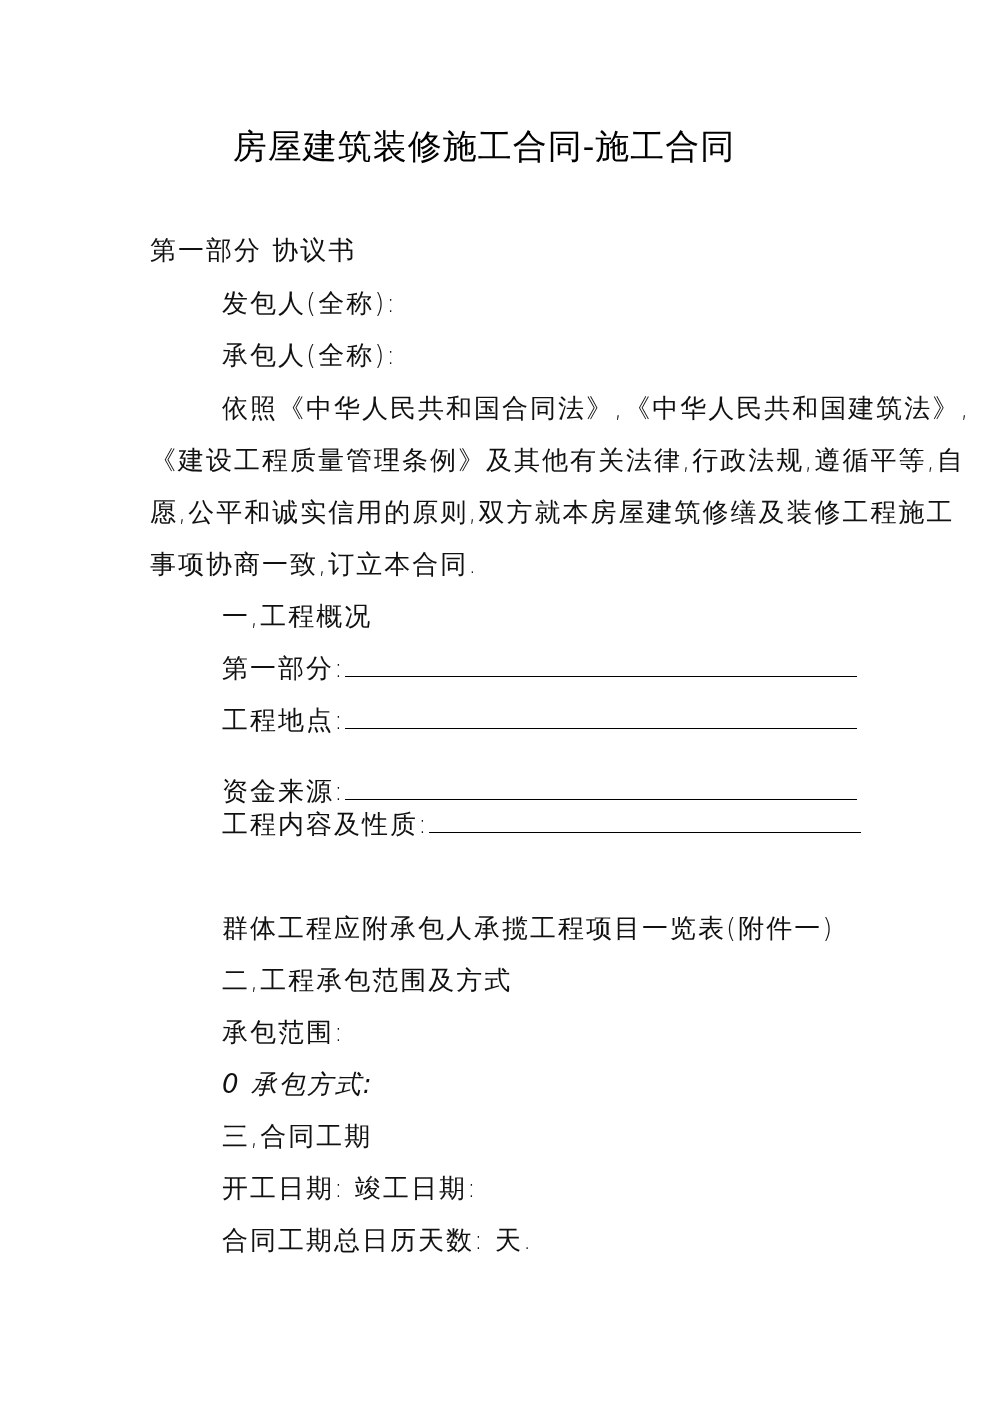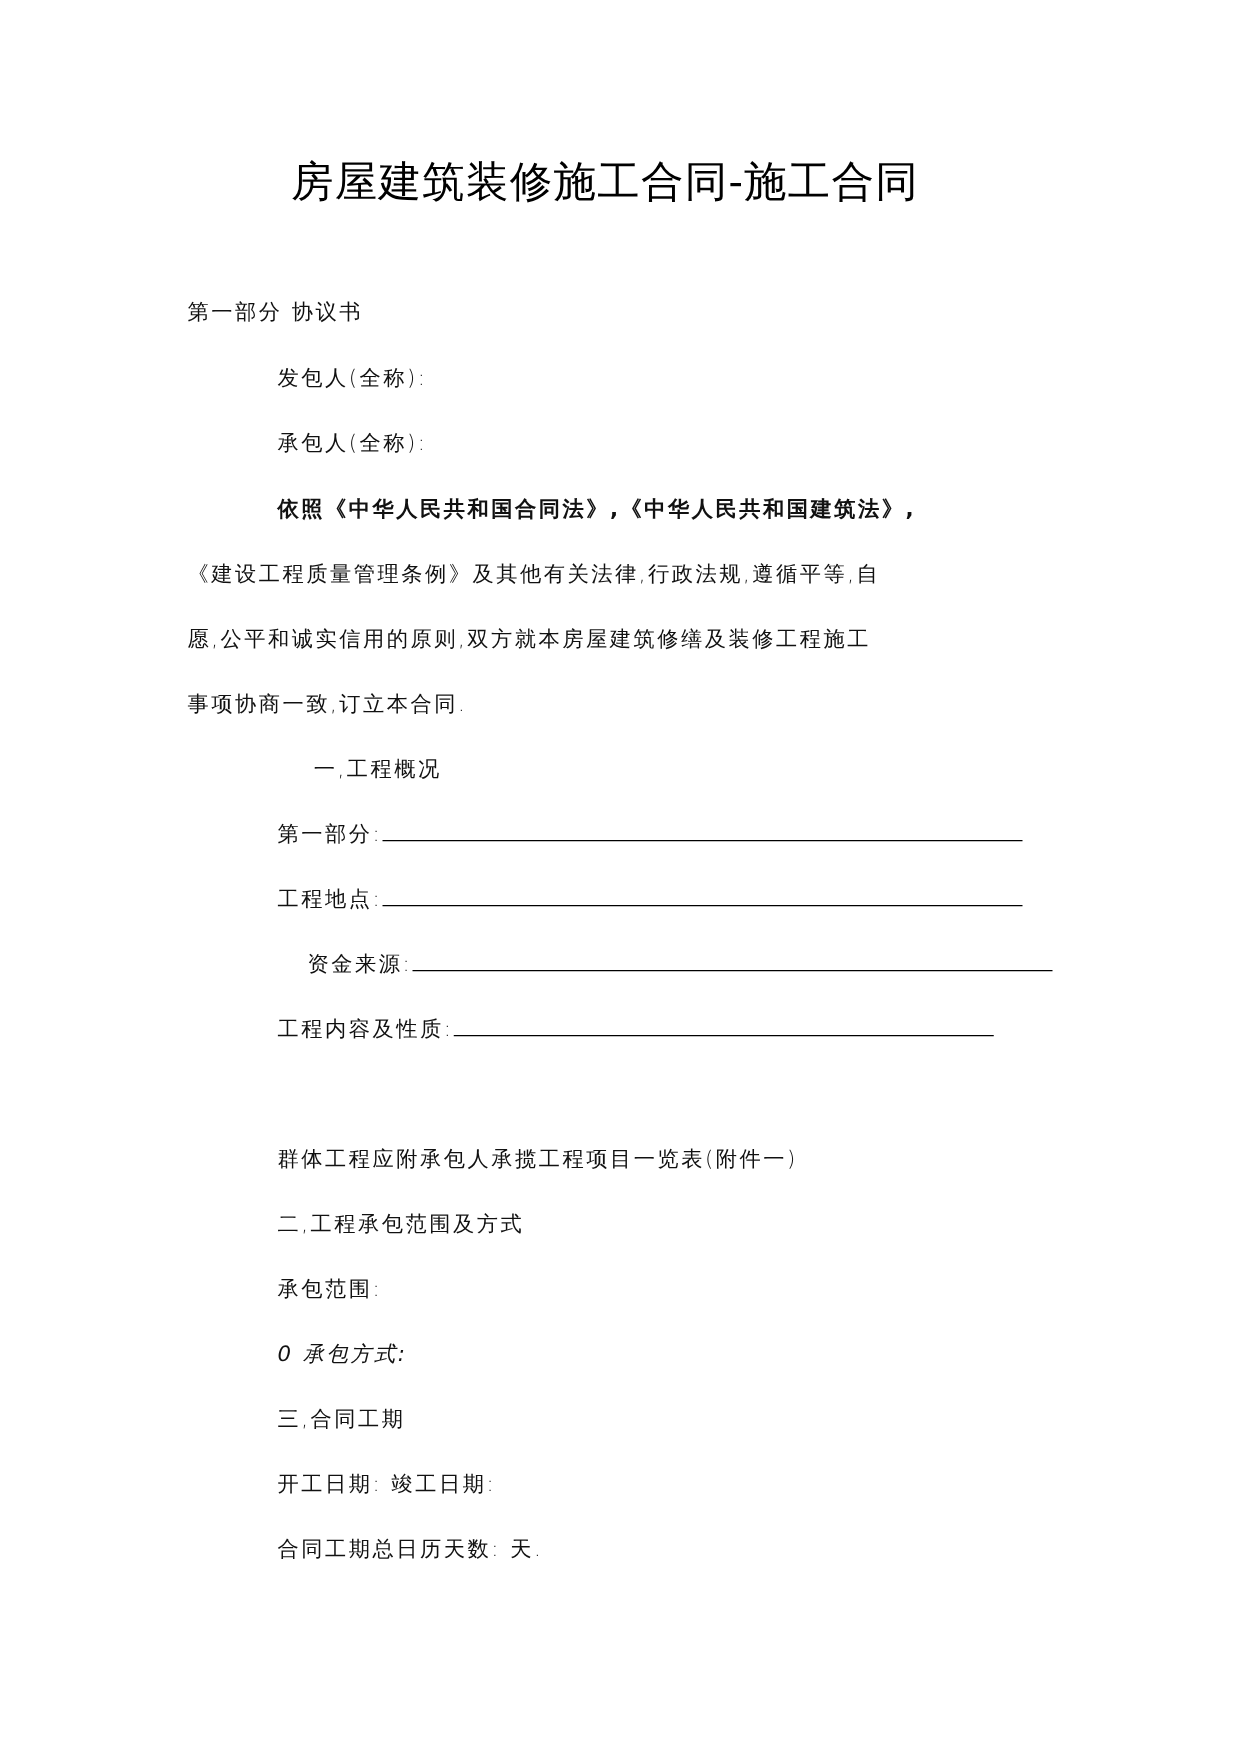--- a/index.html
+++ b/index.html
@@ -29,21 +29,21 @@
       top: 122px;
       width: 968px;
       text-align: center;
       font-size: 34px;
       line-height: 48px;
       letter-spacing: 1px;
       font-family: "DejaVu Serif", "Liberation Serif", serif;
     }
     .line {
       position: absolute;
-      font-size: 17px;
+      font-size: 26px;
       line-height: 28px;
       white-space: nowrap;
       letter-spacing: 2px;
       font-family: "DejaVu Sans", "Liberation Sans", sans-serif;
       font-weight: 300;
       color: #111111;
     }
     .left { left: 150px; }
     .indent { left: 222px; }
     .blank {
@@ -59,36 +59,36 @@
 <div class="page">
 
   <div class="title">房屋建筑装修施工合同-施工合同</div>
 
   <div class="line left" style="top:236px;">第一部分  协议书</div>
 
   <div class="line indent" style="top:289px;">发包人(全称):</div>
 
   <div class="line indent" style="top:341px;">承包人(全称):</div>
 
-  <div class="line indent" style="top:394px;font-weight:bold;">依照《中华人民共和国合同法》,《中华人民共和国建筑法》,</div>
+  <div class="line indent" style="top:394px;">依照《中华人民共和国合同法》,《中华人民共和国建筑法》,</div>
   <div class="line left" style="top:446px;">《建设工程质量管理条例》及其他有关法律,行政法规,遵循平等,自</div>
   <div class="line left" style="top:498px;">愿,公平和诚实信用的原则,双方就本房屋建筑修缮及装修工程施工</div>
   <div class="line left" style="top:550px;">事项协商一致,订立本合同.</div>
 
-  <div class="line indent" style="top:602px;margin-left:29px;">一,工程概况</div>
+  <div class="line indent" style="top:602px;">一,工程概况</div>
 
   <div class="line indent" style="top:654px;">
     <span>第一部分:</span><span class="blank" style="width:512px;"></span>
   </div>
 
   <div class="line indent" style="top:706px;">
     <span>工程地点:</span><span class="blank" style="width:512px;"></span>
   </div>
 
-  <div class="line indent" style="top:758px;margin-left:24px;">
+  <div class="line indent" style="top:777px;">
     <span>资金来源:</span><span class="blank" style="width:512px;"></span>
   </div>
 
   <div class="line indent" style="top:810px;">
     <span>工程内容及性质:</span><span class="blank" style="width:432px;"></span>
   </div>
 
 
   <div class="line indent" style="top:966px;">二,工程承包范围及方式</div>
 

